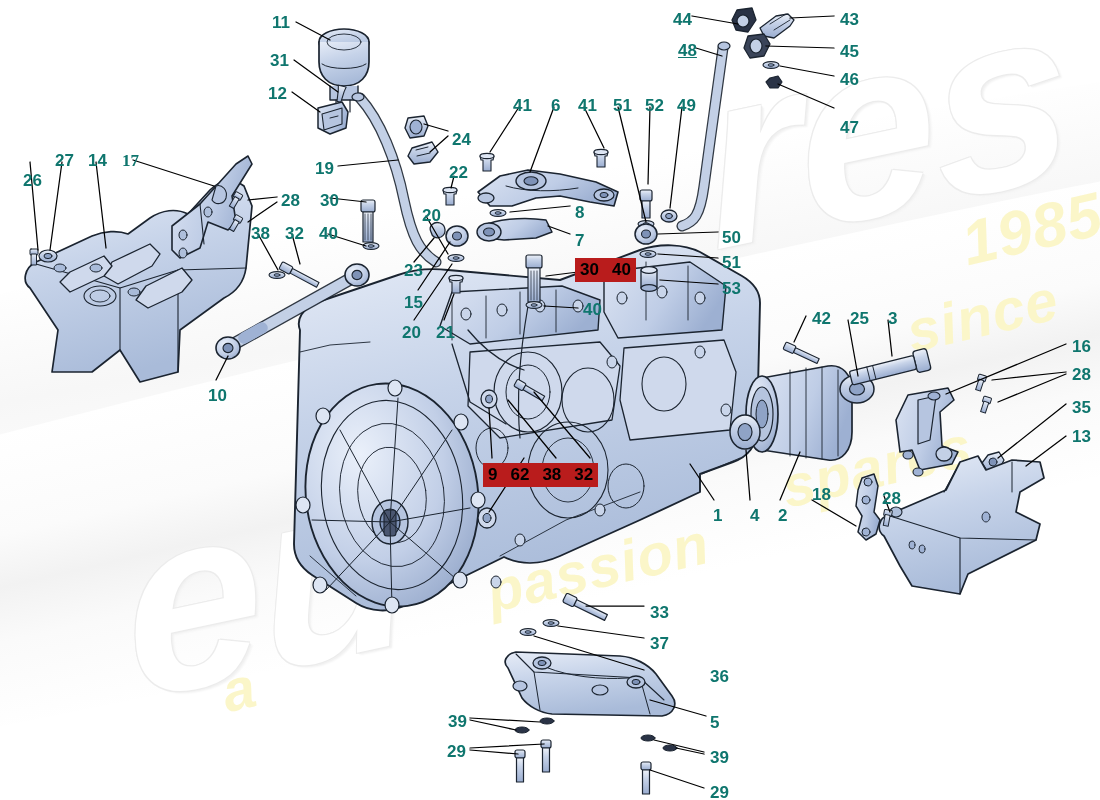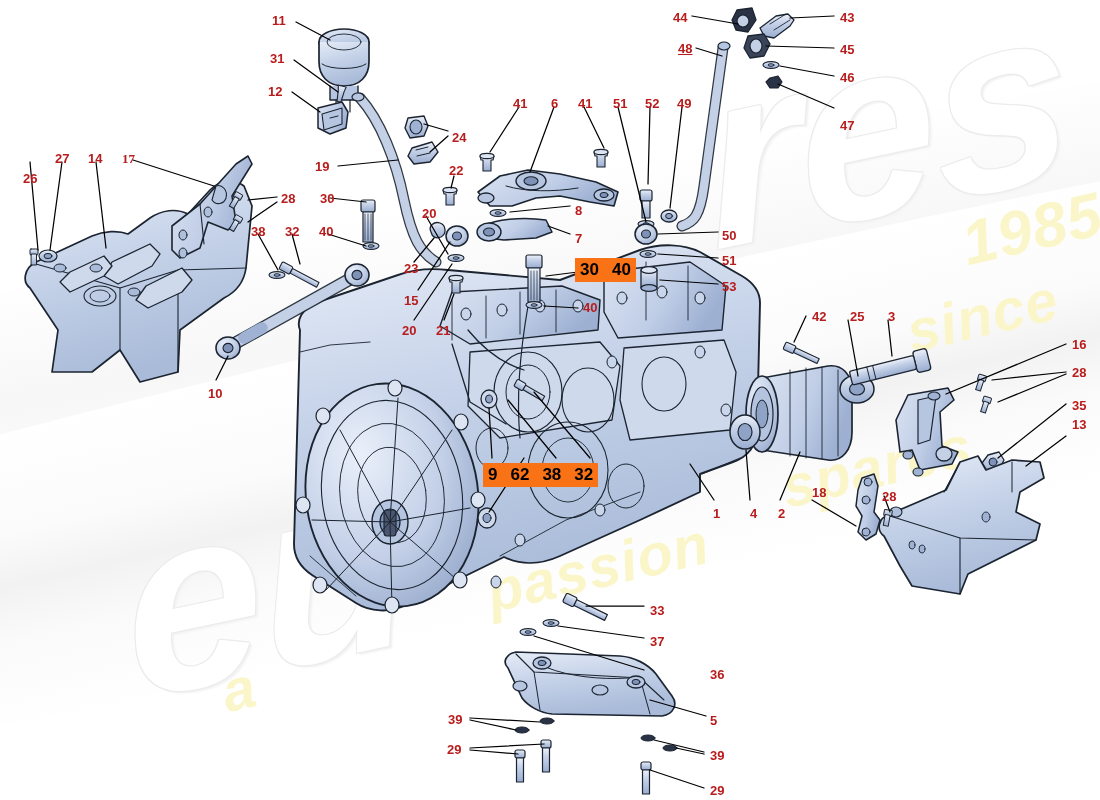--- a/index.html
+++ b/index.html
@@ -41,25 +41,25 @@
   .wm-sub-a{left:215px;top:660px;font-size:58px;transform:rotate(-13deg);}
   .wm-sub-b{left:480px;top:560px;font-size:58px;transform:rotate(-13deg);}
   .wm-sub-c{left:760px;top:390px;font-size:58px;transform:rotate(-13deg);}
   .wm-sub-d{left:900px;top:300px;font-size:58px;transform:rotate(-13deg);}
 
   
   #art{position:absolute;left:0;top:0;width:1100px;height:800px;}
 
   
   .lbl{
-    position:absolute;font-size:13px;font-weight:bold;color:#b91c1c;
+    position:absolute;font-size:17px;font-weight:bold;color:#0f766e;
     line-height:1;white-space:nowrap;
   }
   .lblbox{
-    position:absolute;background:#f97316;padding:3px 5px 4px 5px;
+    position:absolute;background:#b91c1c;padding:3px 5px 4px 5px;
     font-size:17px;font-weight:bold;color:#000;white-space:nowrap;line-height:1;
   }
   .lblbox span{margin-right:13px;}
   .lblbox span:last-child{margin-right:0;}
 </style>
 </head>
 <body>
 
 <div id="stage">
 
@@ -673,21 +673,21 @@
       <div class="lbl" style="left: 722px; top: 254px;">51</div>
       <div class="lbl" style="left: 722px; top: 280px;">53</div>
       <div class="lbl" style="left: 583px; top: 264px;">30</div>
       <div class="lbl" style="left: 583px; top: 301px;">40</div>
       <div class="lbl" style="left: 812px; top: 310px;">42</div>
       <div class="lbl" style="left: 850px; top: 310px;">25</div>
       <div class="lbl" style="left: 888px; top: 310px;">3</div>
       <div class="lbl" style="left: 1072px; top: 338px;">16</div>
       <div class="lbl" style="left: 1072px; top: 366px;">28</div>
       <div class="lbl" style="left: 1072px; top: 399px;">35</div>
-      <div class="lbl" style="left: 1072px; top: 418px;">13</div>
+      <div class="lbl" style="left: 1072px; top: 428px;">13</div>
       <div class="lbl" style="left: 713px; top: 507px;">1</div>
       <div class="lbl" style="left: 750px; top: 507px;">4</div>
       <div class="lbl" style="left: 778px; top: 507px;">2</div>
       <div class="lbl" style="left: 812px; top: 486px; text-align: center;">18</div>
       <div class="lbl" style="left: 882px; top: 490px;">28</div>
       <div class="lbl" style="left: 650px; top: 604px;">33</div>
       <div class="lbl" style="left: 650px; top: 635px;">37</div>
       <div class="lbl" style="left: 674px; top: 668px; margin-left: 36px;">36</div>
       <div class="lbl" style="left: 710px; top: 714px;">5</div>
       <div class="lbl" style="left: 448px; top: 713px;">39</div>

